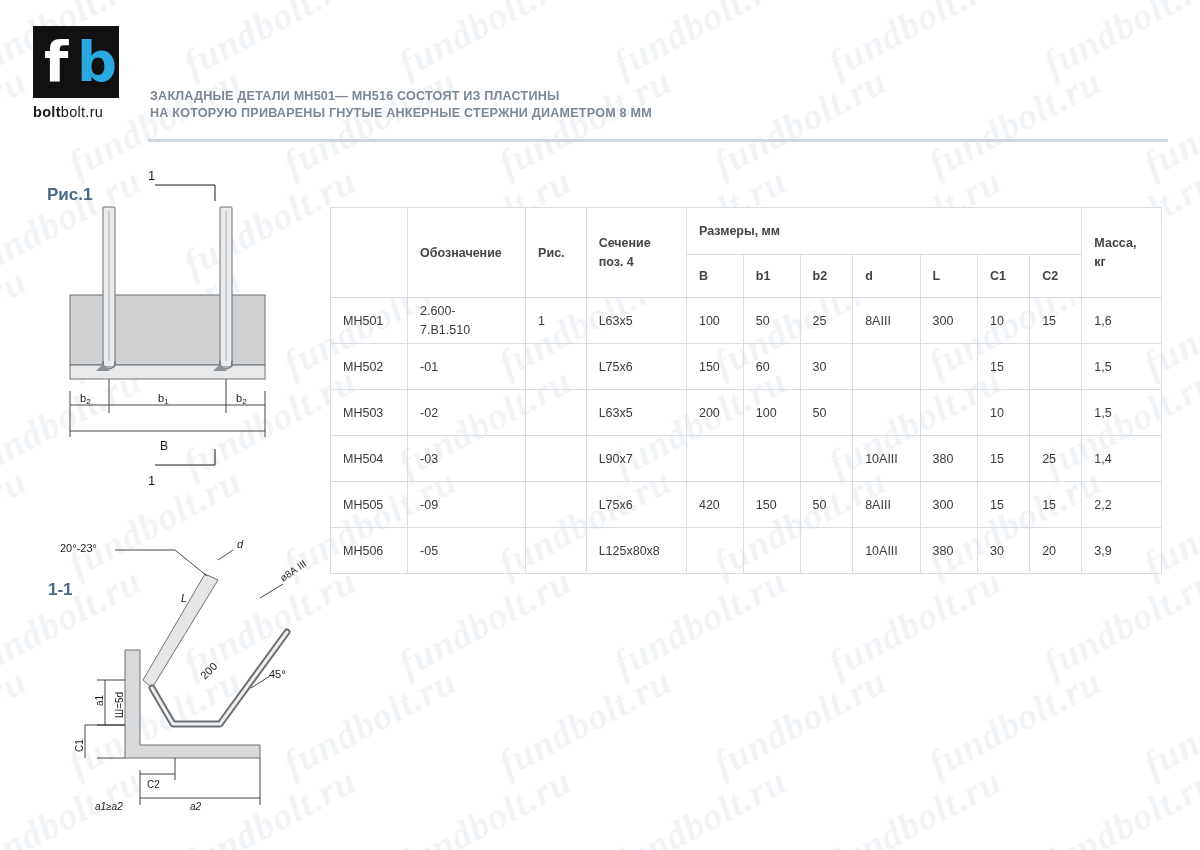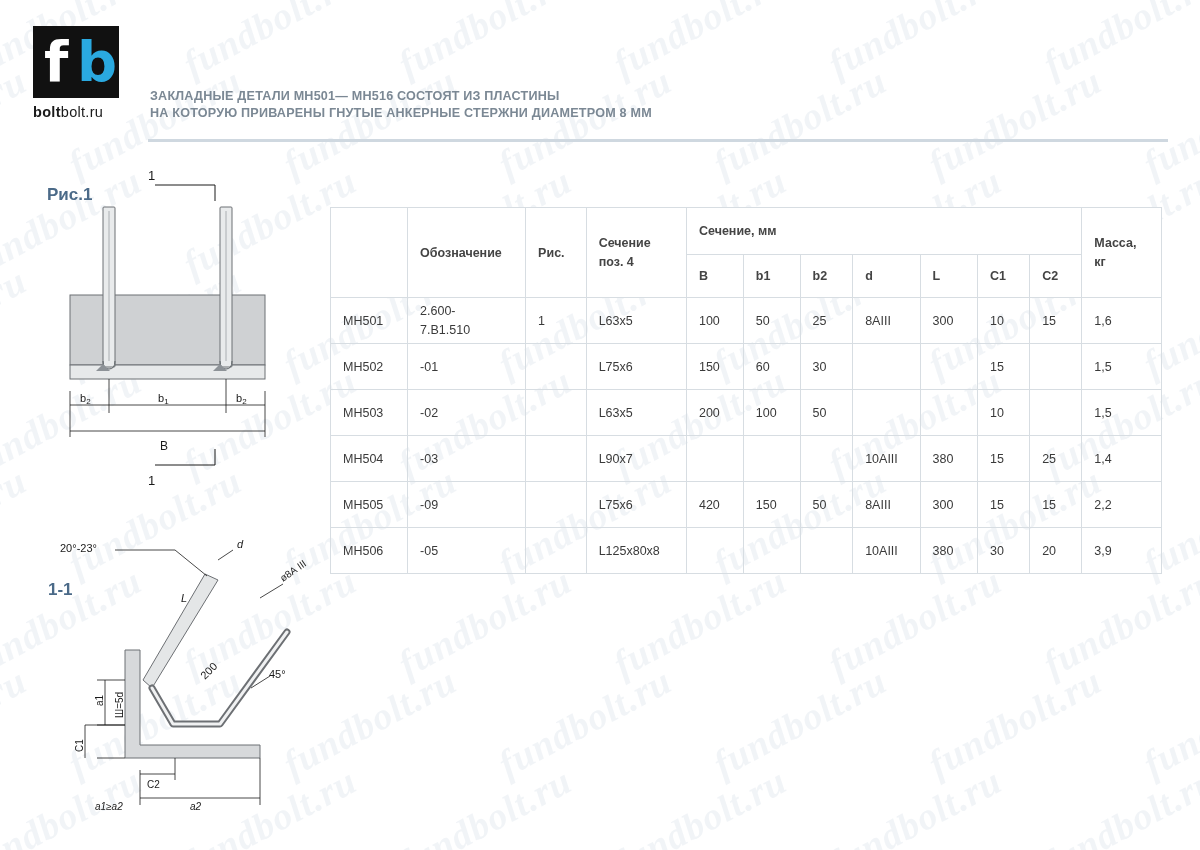--- a/index.html
+++ b/index.html
@@ -369,21 +369,21 @@
         <tr>
           <th class="col-mark" rowspan="2"></th>
           <th class="col-desig" rowspan="2">Обозначение</th>
           <th class="col-ris" rowspan="2">Рис.</th>
           <th class="col-sech" rowspan="2">
             <div class="two-line">
               <div>Сечение</div>
               <div>поз. 4</div>
             </div>
           </th>
-          <th colspan="7">Сечение, мм</th>
+          <th colspan="7">Размеры, мм</th>
           <th class="col-mass" rowspan="2">
             <div class="two-line">
               <div>Масса,</div>
               <div>кг</div>
             </div>
           </th>
         </tr>
         <tr>
           <th class="col-small">В</th>
           <th class="col-small">b1</th>

